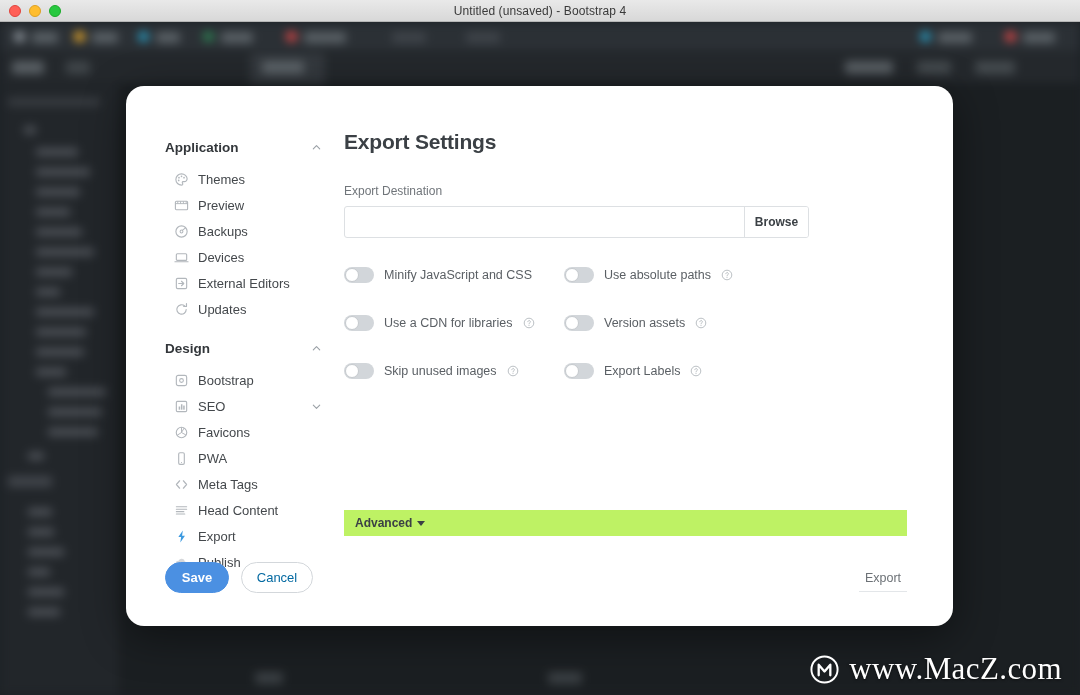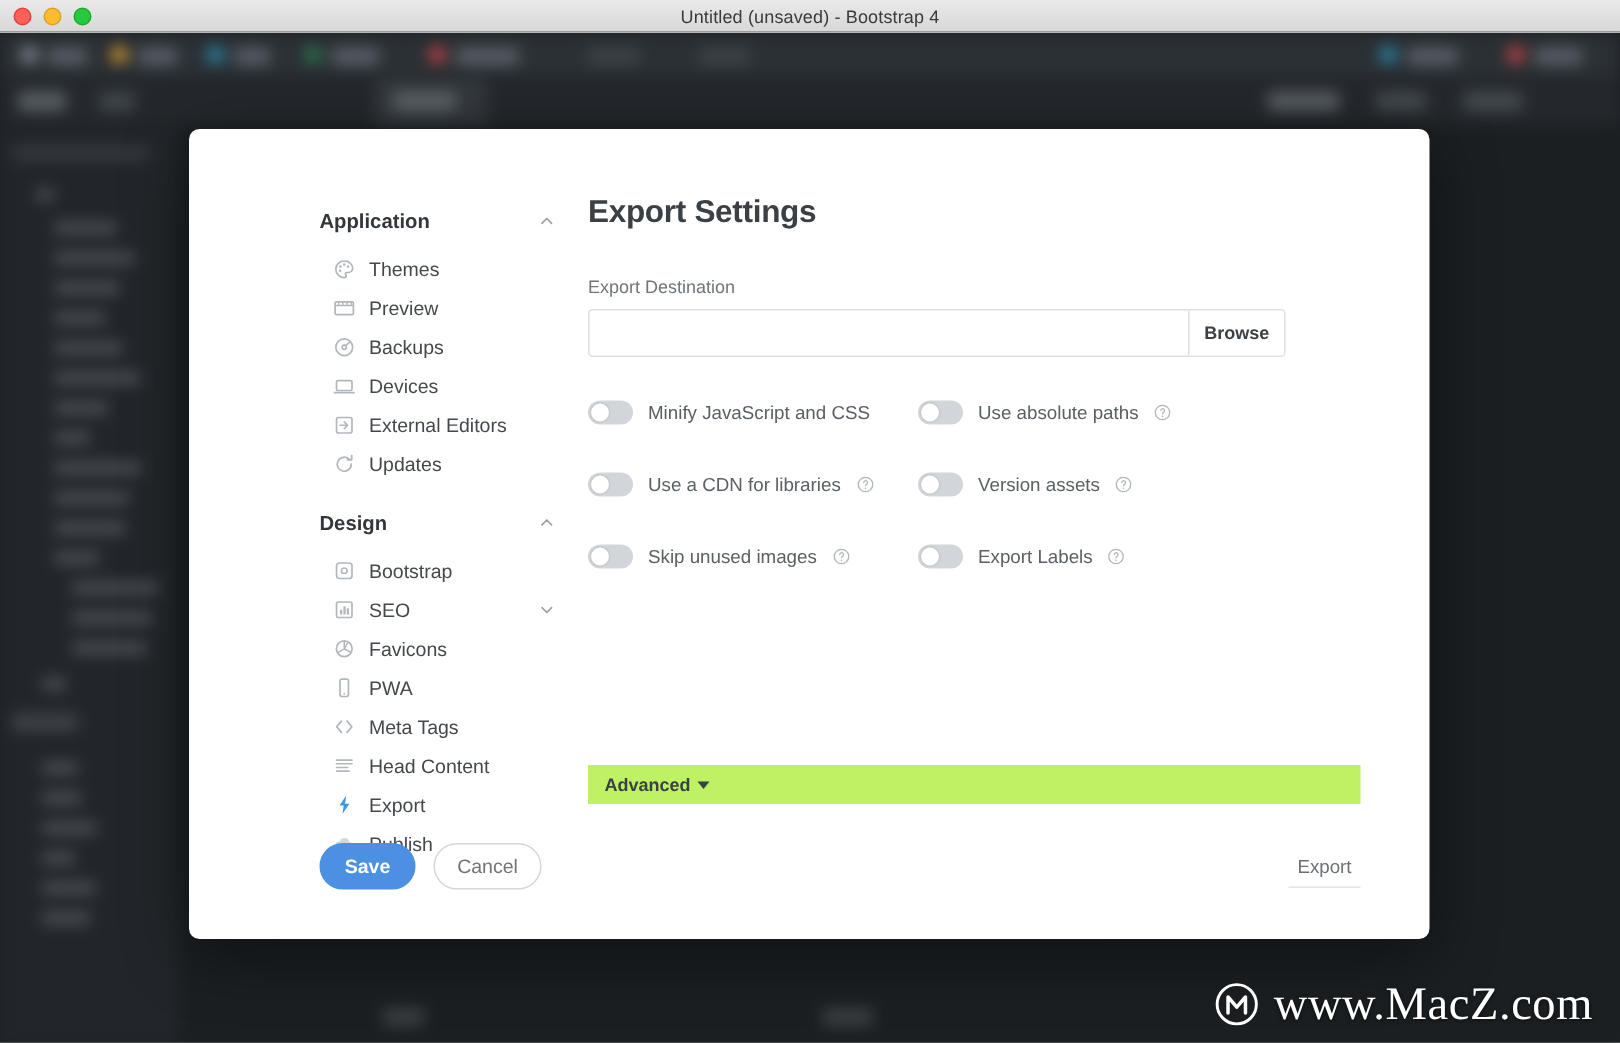--- a/index.html
+++ b/index.html
@@ -73,25 +73,24 @@
   }
   .bg-blue {
     position: absolute; left: 650px; top: 555px; width: 95px; height: 40px;
     background: #1f6fb8;
   }
 
   
   #modal {
     position: absolute; left: 126px; top: 86px;
     width: 827px; height: 540px;
-    background: #ffffff; border-radius: 7px;
+    background: #ffffff; border-radius: 18px;
     box-shadow: 0 10px 44px rgba(0,0,0,.45);
     z-index: 20;
     display: flex;
-    padding-left: 48px;
   }
 
   
   #modal-nav {
     width: 218px; padding: 48px 0 0 0;
     flex: none; position: relative;
   }
   .nav-group-header {
     display: flex; align-items: center;
     padding: 0 22px 0 39px; height: 26px;
@@ -131,21 +130,21 @@
     border-radius: 16px; height: 31px;
     font-size: 13px; cursor: pointer;
     display: flex; align-items: center; justify-content: center;
     font-family: "Liberation Sans", sans-serif;
   }
   #save-button {
     width: 64px; background: #4b90e2; color: #ffffff;
     border: 1px solid #4b90e2; font-weight: bold;
   }
   #cancel-button {
-    width: 72px; background: #ffffff; color: #737373;
+    width: 72px; background: #ffffff; color: #0369a1;
     border: 1px solid #d3d7db;
   }
 
   
   #modal-content {
     flex: 1; position: relative; padding: 44px 46px 0 0;
   }
   #page-title {
     font-size: 21px; font-weight: bold; color: #3b4045;
     letter-spacing: -.2px; margin-bottom: 30px;

